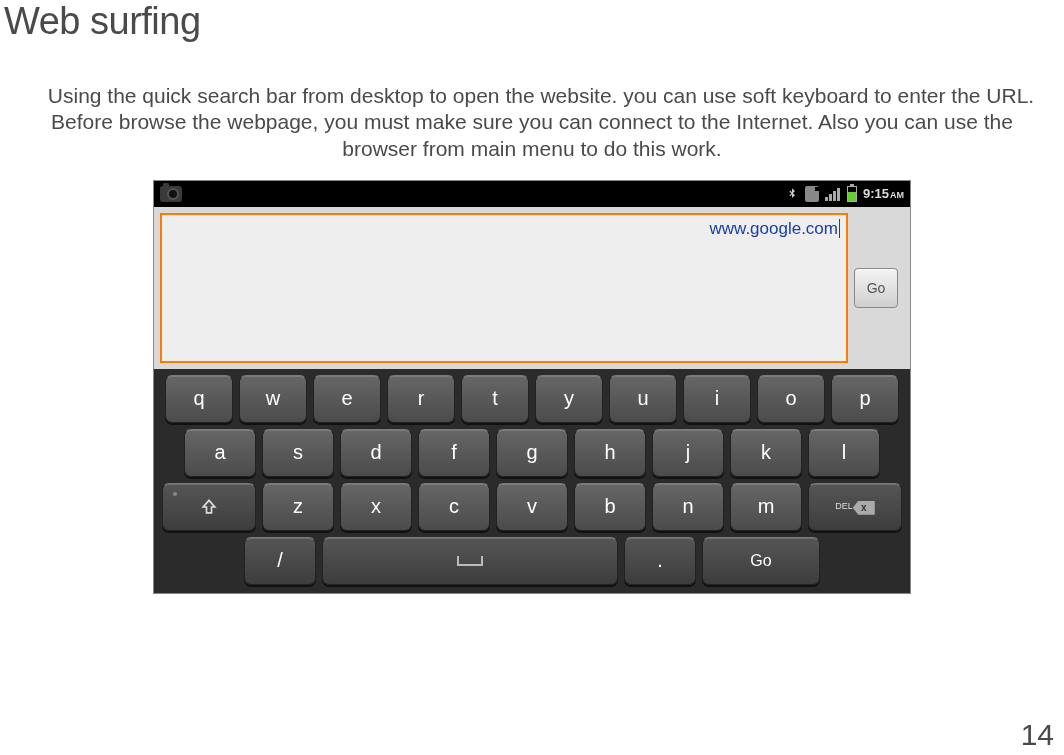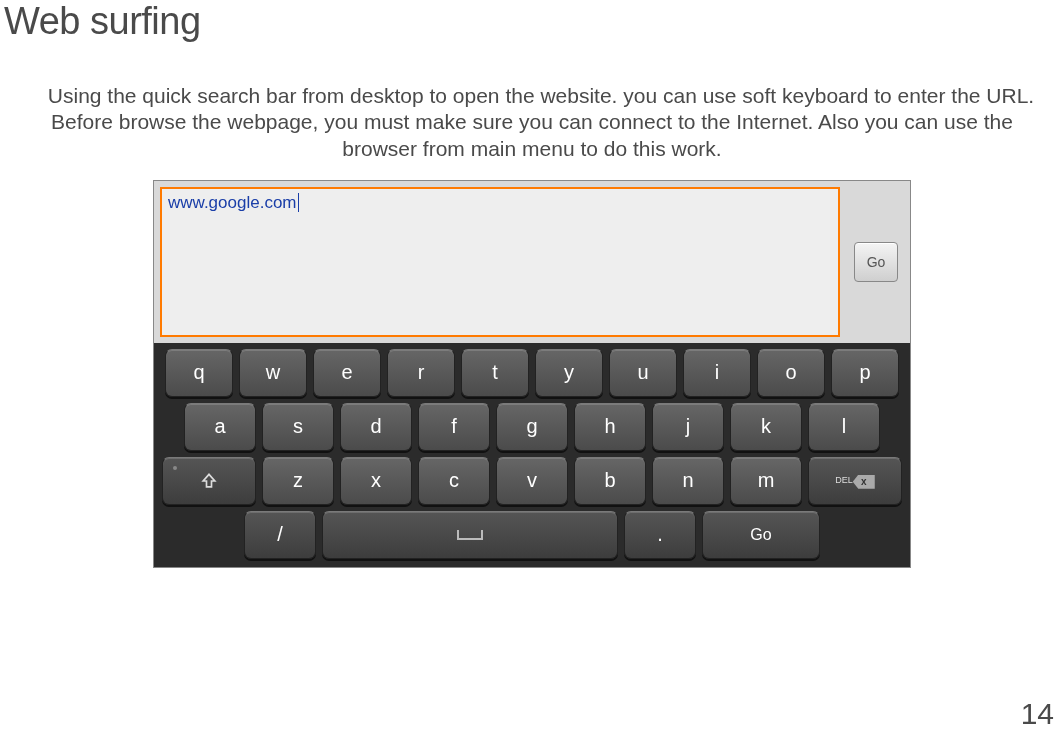--- a/index.html
+++ b/index.html
@@ -26,21 +26,21 @@
     font-size: 21px;
     font-weight: 400;
     color: #4a4a4a;
     line-height: 1.25;
     padding: 40px 28px 0 28px;
     text-align: center;
   }
   .body-text .indent { display: inline-block; width: 18px; }
   .page-number {
     position: absolute;
-    bottom: 24px;
+    bottom: 3px;
     right: 10px;
     font-family: "Arial Narrow", Arial, sans-serif;
     font-stretch: condensed;
     font-size: 30px;
     color: #4a4a4a;
   }
 
   
   .device {
     width: 758px;
@@ -85,22 +85,22 @@
   .bat-icon::before{content:"";position:absolute;top:-3px;left:2px;width:4px;height:2px;background:#aaa;}
   .bat-icon::after{content:"";position:absolute;bottom:0;left:0;right:0;height:60%;background:#6c3;}
   .clock{font-weight:bold;color:#ddd;font-size:13px;}
   .clock .ampm{font-size:9px;margin-left:1px;}
 
   
   .url-area {
     background: #d9d9d9;
     padding: 6px;
     display: flex;
-    gap: 8px;
     align-items: stretch;
+    text-align: right;
   }
   .url-box {
     flex: 1;
     border: 2px solid #ff7a00;
     background: #eee;
     height: 150px;
     padding: 4px 6px;
   }
   .url-box .typed {
     color: #1a3ea8;
@@ -170,20 +170,41 @@
 </style>
 </head>
 <body>
 
 <h1 class="page-title">Web surfing</h1>
 
 <div class="body-text"><span class="indent"></span><span>Using the quick search bar from desktop to open the website. you can use soft keyboard to enter the URL. Before browse the webpage, you must make sure you can connect to the Internet. Also you can use the browser from main menu to do this work.</span></div>
 
 <div class="device">
 
+  <div class="statusbar">
+    <div class="left">
+      <span class="camera-icon"></span>
+    </div>
+    <div class="right">
+      <span class="status-icon bt-icon">
+        <svg viewBox="0 0 24 24" fill="#ccc">
+            <path d="M12 2l5 5-3.5 3.5L17 14l-5 5V13l-3 3-1.5-1.5L11 11 7.5 7.5 9 6l3 3V2z"></path>
+          </svg>
+      </span>
+      <span class="sd-icon"></span>
+      <span class="sig-icon">
+          <span></span>
+          <span></span>
+          <span></span>
+          <span></span>
+        </span>
+      <span class="bat-icon"></span>
+      <span class="clock"><span>9:15</span><span class="ampm">AM</span></span>
+    </div>
+  </div>
 
   <div class="url-area">
     <div class="url-box">
       <span class="typed">www.google.com</span>
     </div>
     <div class="go-side">
       <div class="go-btn">Go</div>
     </div>
   </div>
 

